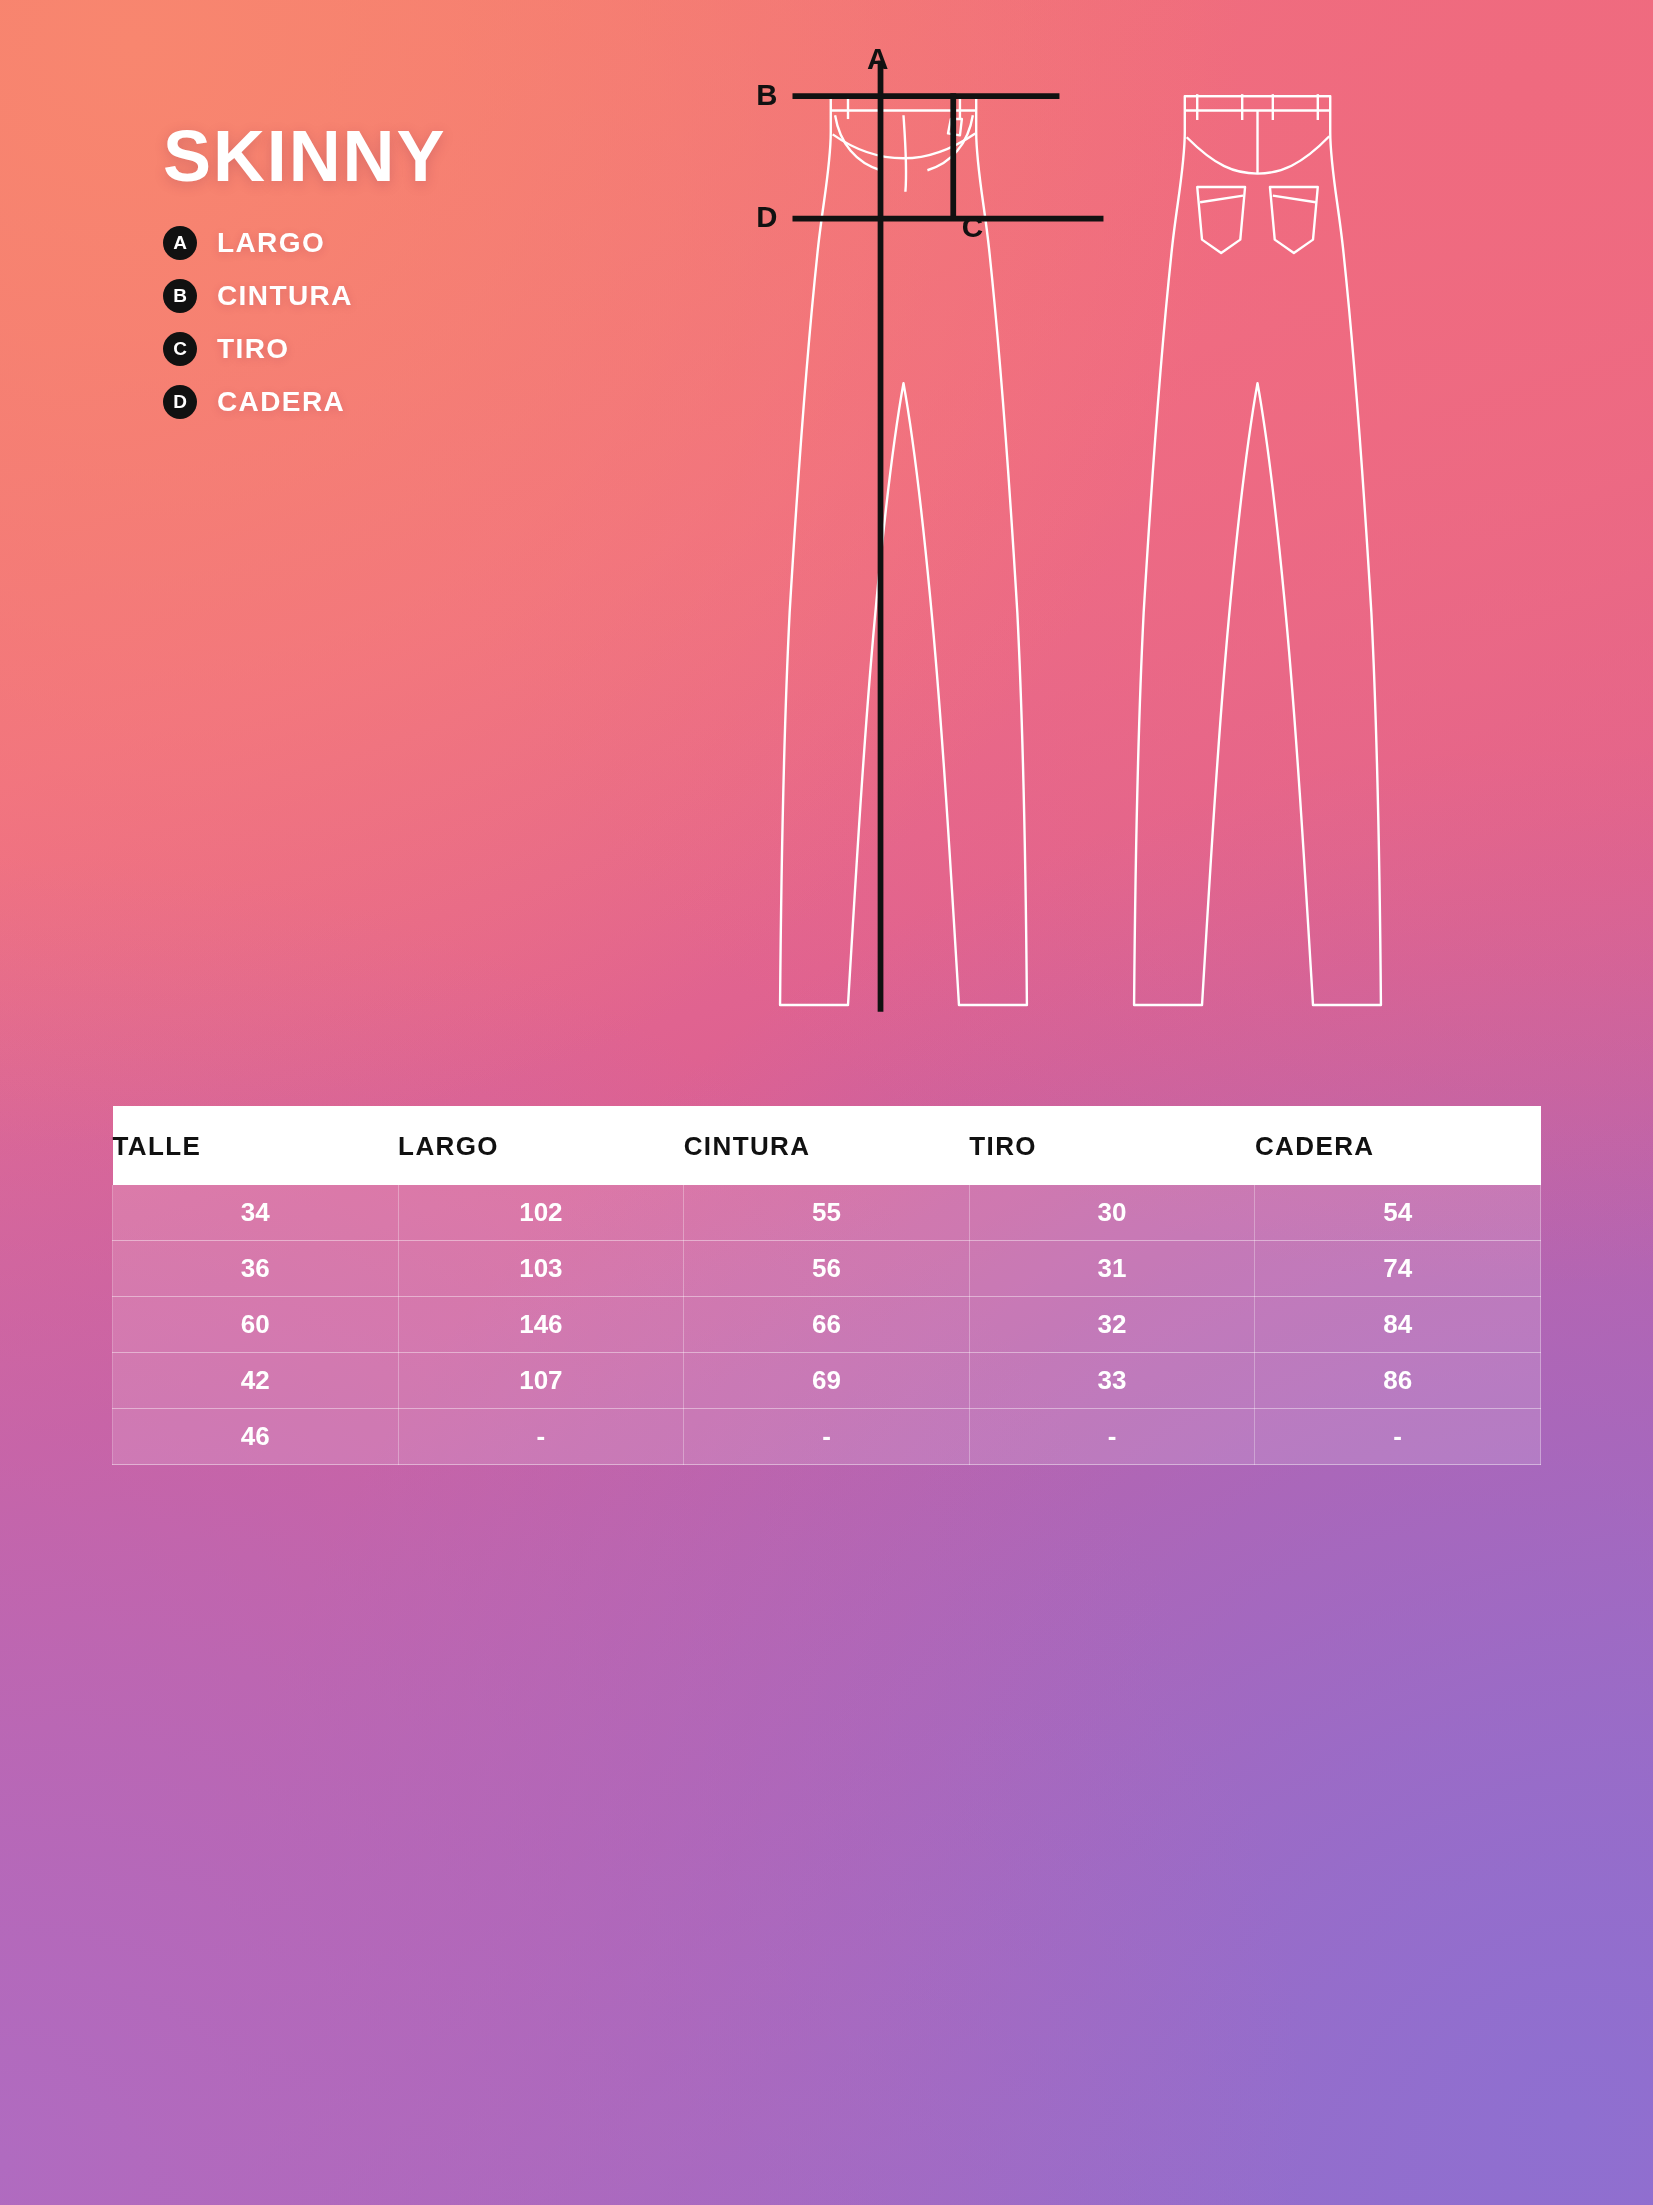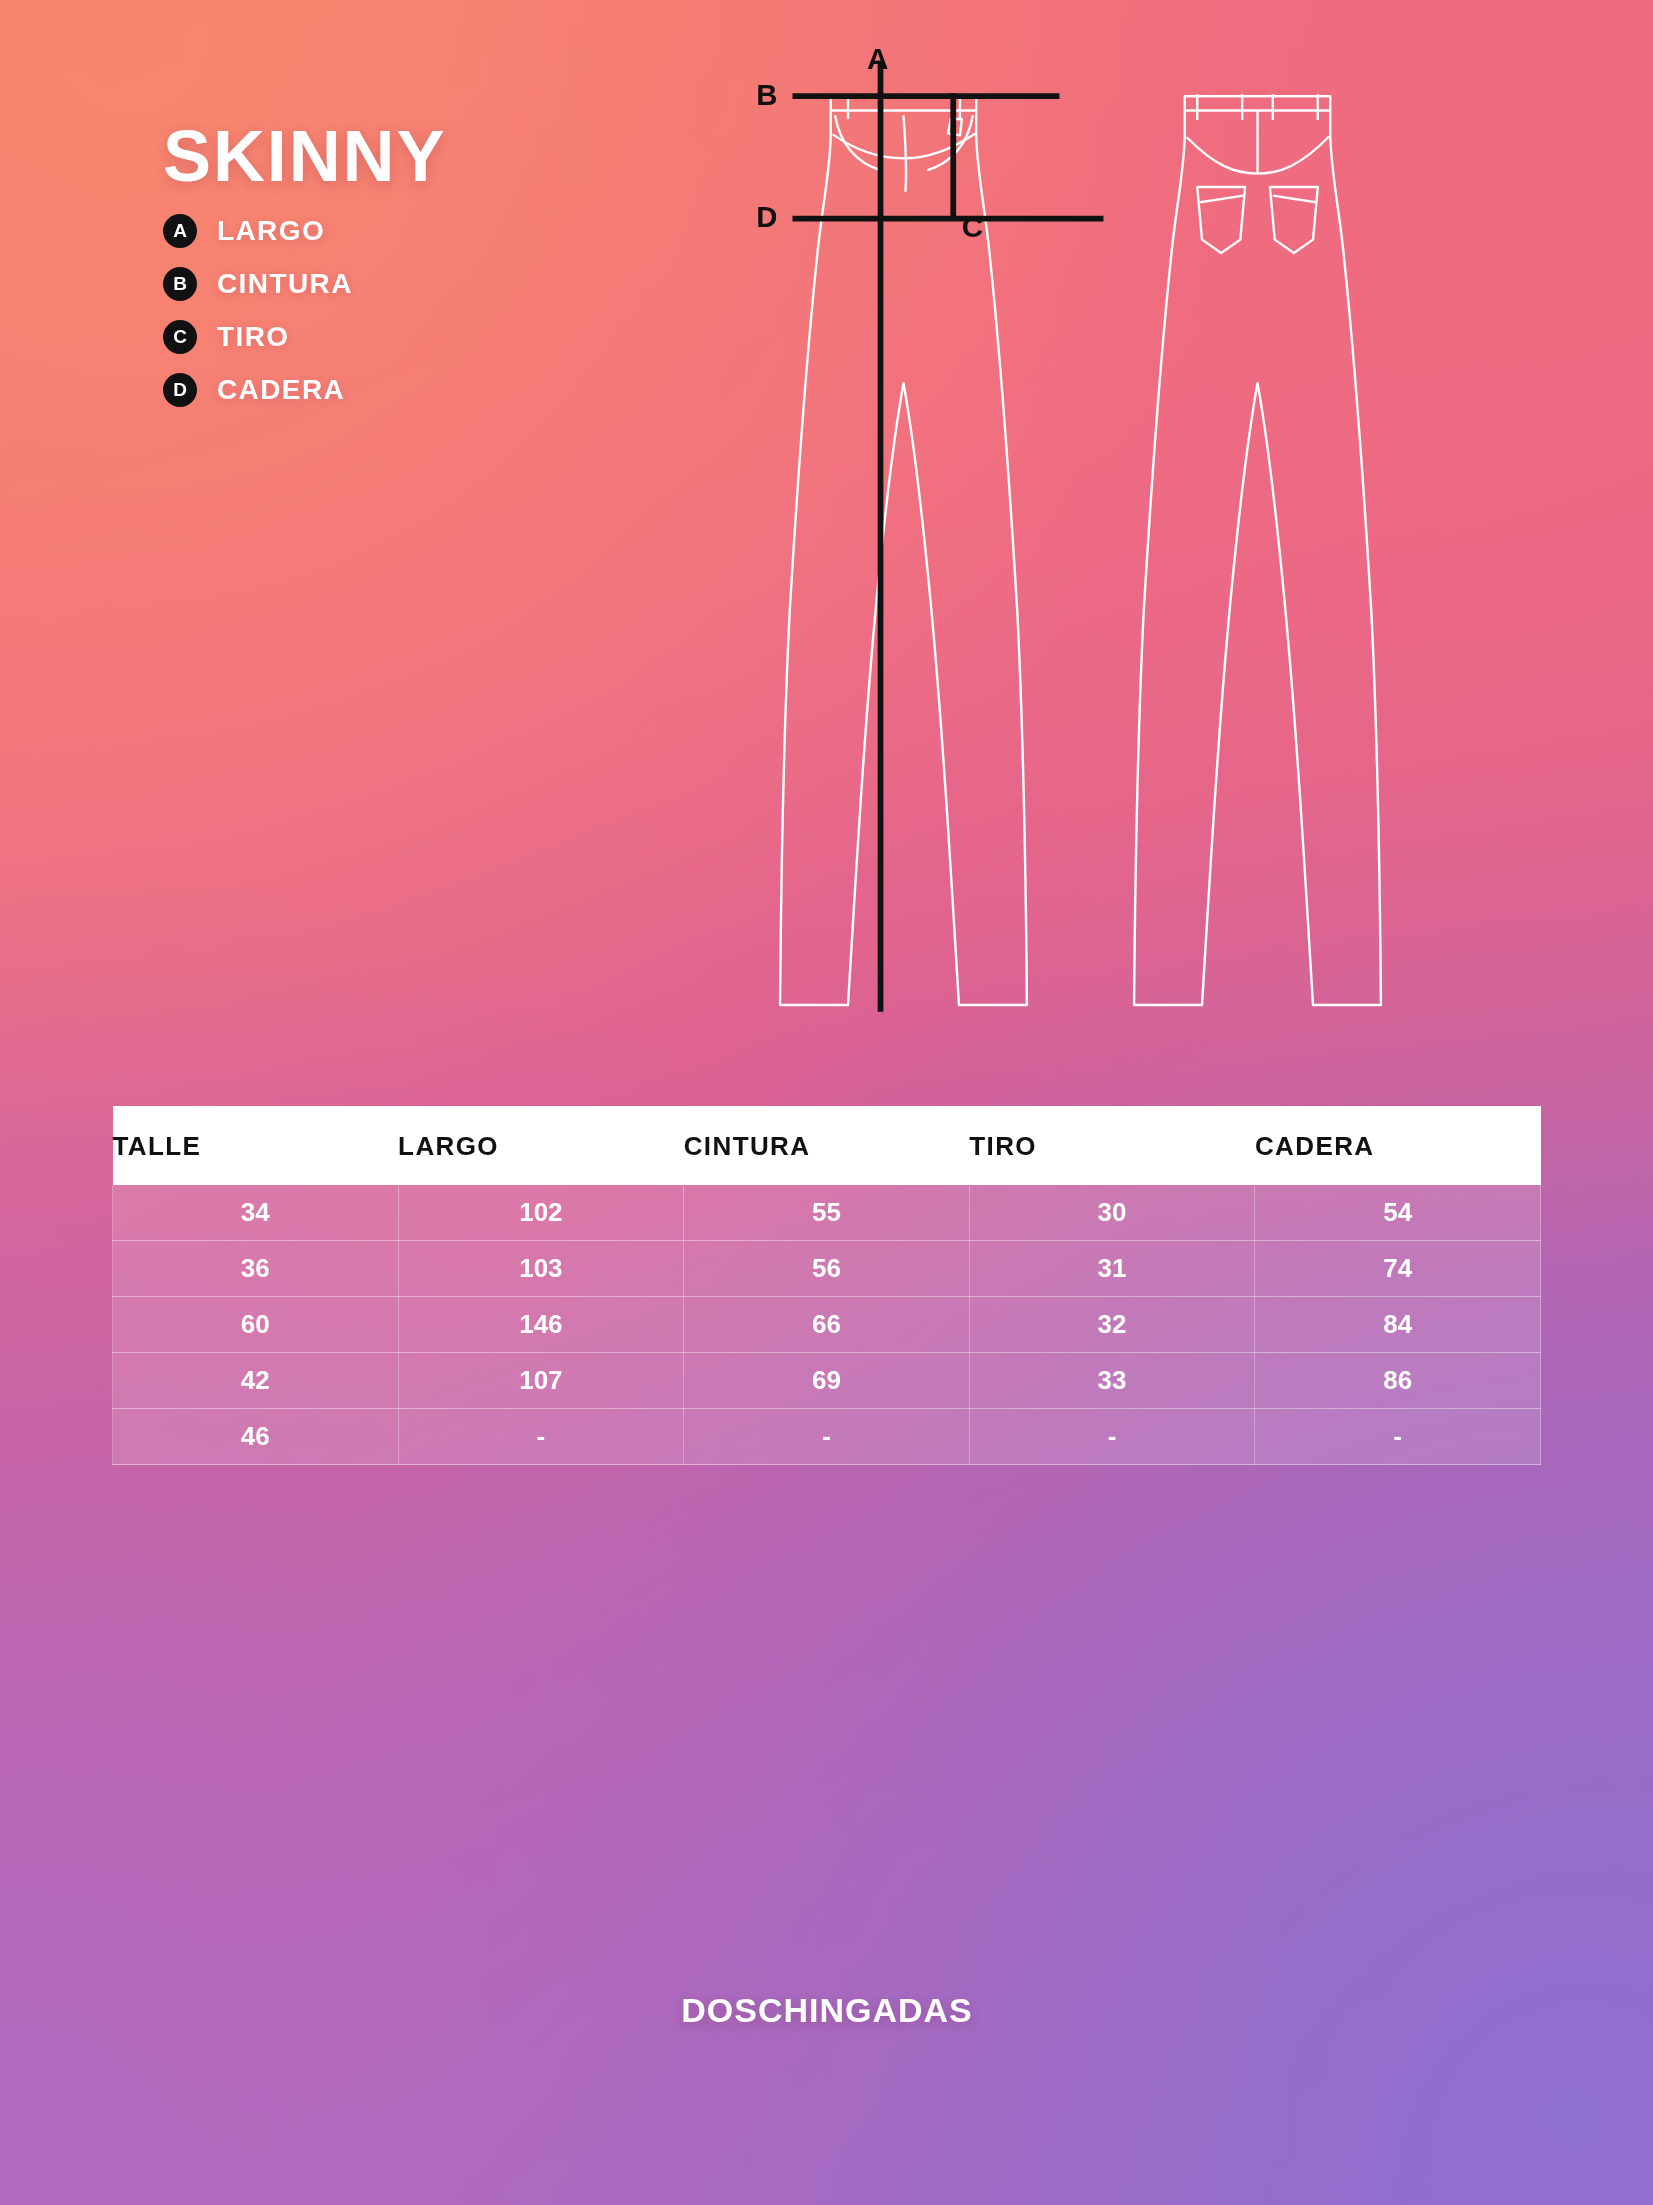--- a/index.html
+++ b/index.html
@@ -30,21 +30,21 @@
     left: 163px;
     top: 120px;
     width: 431px;
   }
   .legend-title {
     color: #ffffff;
     font-size: 72px;
     font-weight: bold;
     letter-spacing: 1.9px;
     line-height: 1;
-    margin: 0 0 22px 0;
+    margin: 0 0 34px 0;
     text-shadow: 0 2.9px 12.4px rgba(120,30,70,0.22);
   }
   .legend-row {
     display: flex;
     align-items: center;
     margin-bottom: 19px;
   }
   .legend-badge {
     width: 34px;
     height: 34px;
@@ -257,16 +257,15 @@
           <td>46</td>
           <td>-</td>
           <td>-</td>
           <td>-</td>
           <td>-</td>
         </tr>
       </tbody>
     </table>
   </div>
 
-  <div class="brand">DOSCHINGADAS</div>
 
 </div>
 
 
 </body></html>

